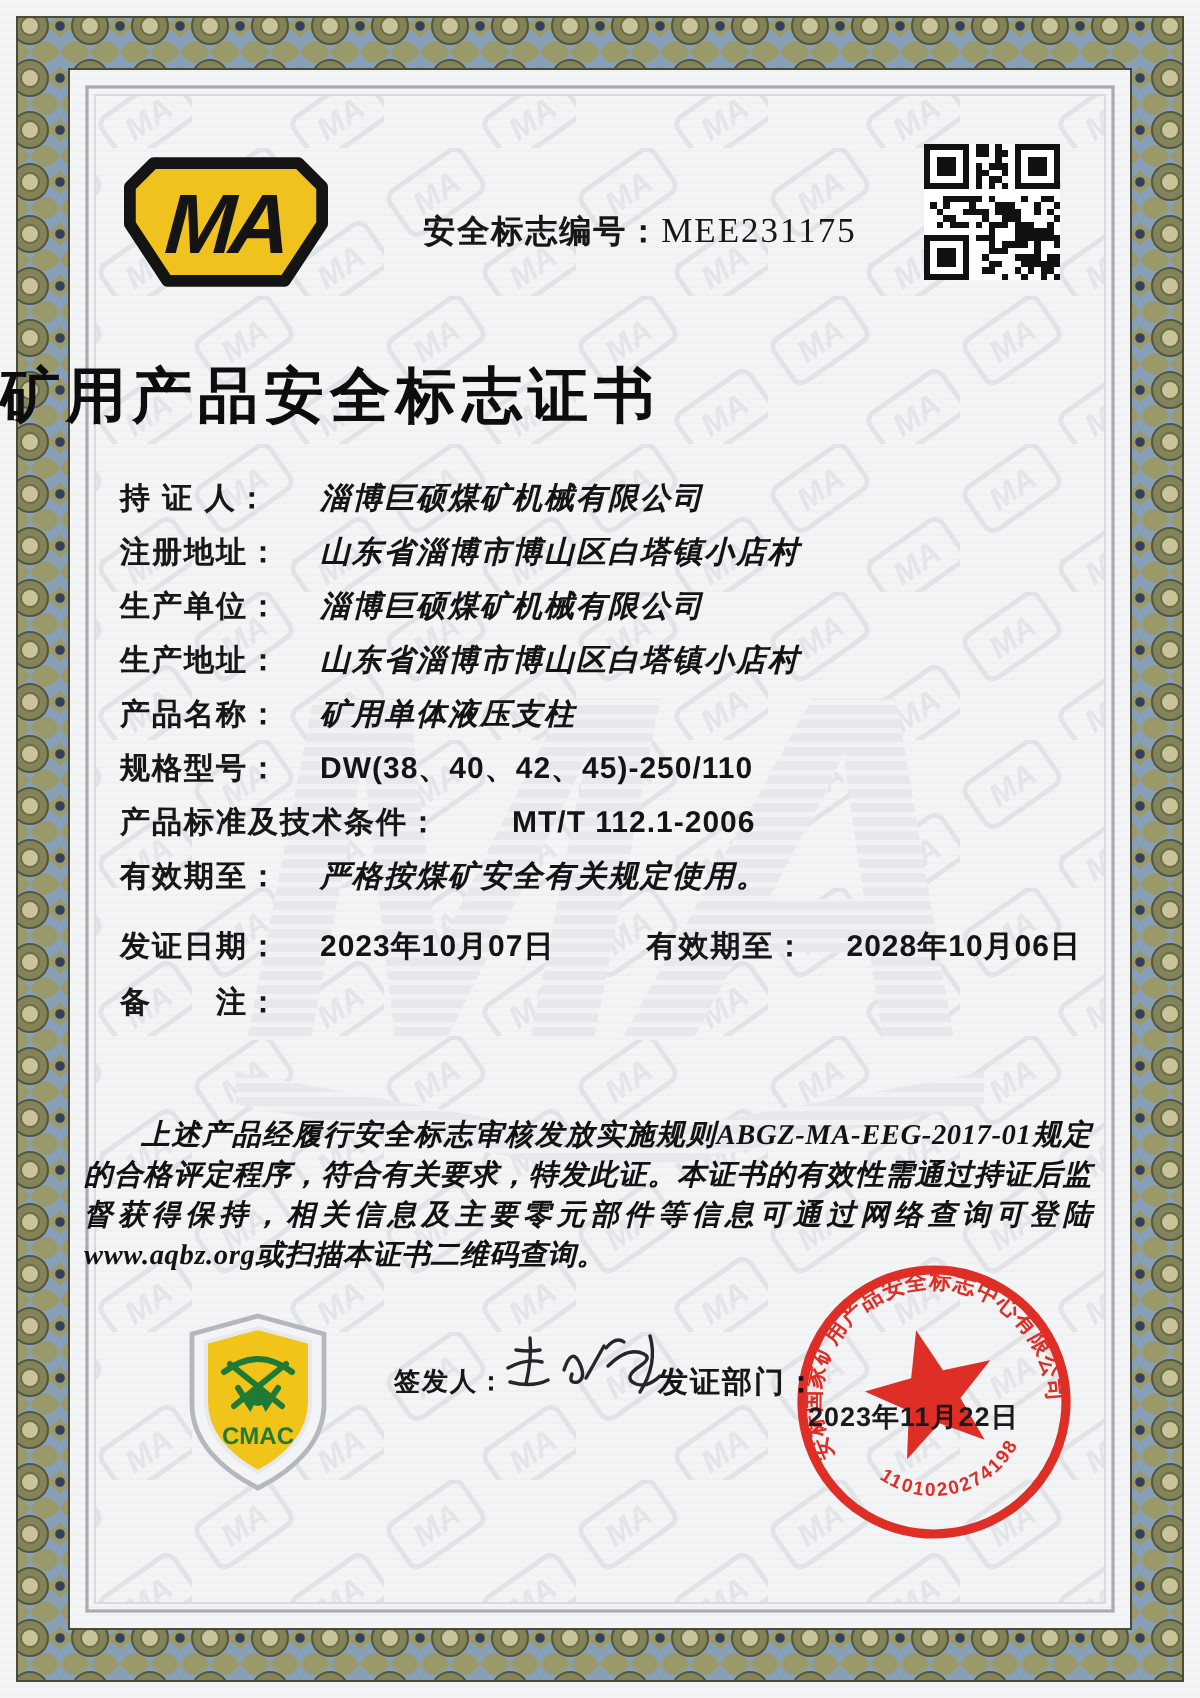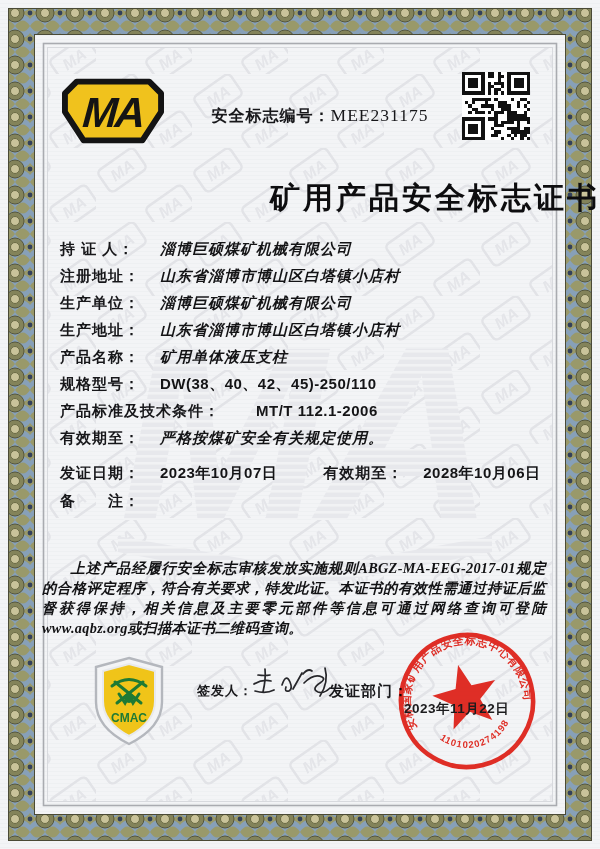--- a/index.html
+++ b/index.html
@@ -8,21 +8,21 @@
         font-family:"Liberation Sans",sans-serif;}
   .layer{position:absolute;left:0;top:0;}
   .content{position:absolute;left:0;top:0;width:600px;height:849px;z-index:2;}
 
   .ma-logo{position:absolute;left:62px;top:78px;width:102px;height:66px;}
   .cert-no{position:absolute;left:150px;right:110px;top:105px;text-align:center;font-size:16px;
            font-weight:bold;color:#17171a;letter-spacing:1px;}
   .cert-no .num{font-family:"Liberation Serif",serif;font-weight:normal;font-size:17.5px;letter-spacing:1px;}
   .qr{position:absolute;left:462px;top:72px;width:68px;height:68px;}
 
-  .title{position:absolute;left:0;right:0;top:178px;text-align:right;
+  .title{position:absolute;left:0;right:0;top:178px;text-align:left;
          font-family:"Liberation Serif",serif;font-weight:900;font-size:30px;
          letter-spacing:3px;color:#0d0d0f;}
 
   .fields{position:absolute;left:60px;right:48px;top:240px;}
   .frow{display:flex;align-items:baseline;height:27px;font-size:15px;}
   .flabel{font-weight:bold;color:#17171a;width:100px;flex:none;letter-spacing:1px;}
   .flabel.wide{width:auto;margin-right:36px;font-family:Liberation Serif, serif;}
   .kai{font-family:Liberation Sans, sans-serif;font-style:italic;font-weight:bold;color:#141416;letter-spacing:1px;}
   .vsans{font-weight:bold;color:#141416;letter-spacing:.5px;}
   .frow.dates{margin-top:4px;align-items:center;}

